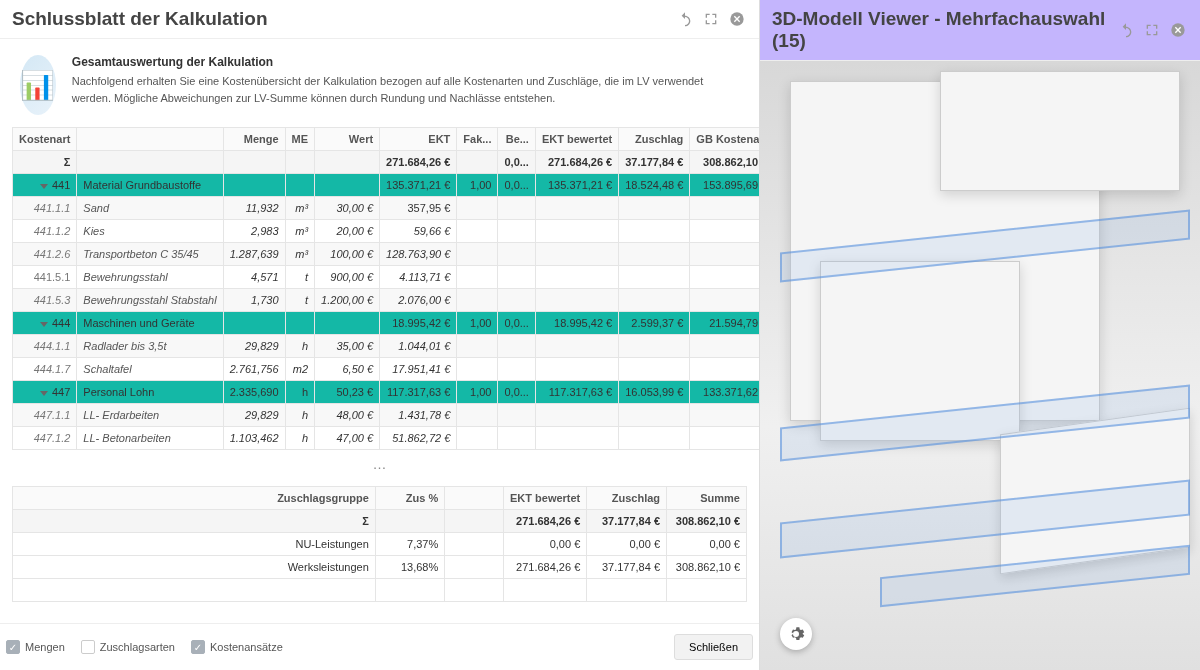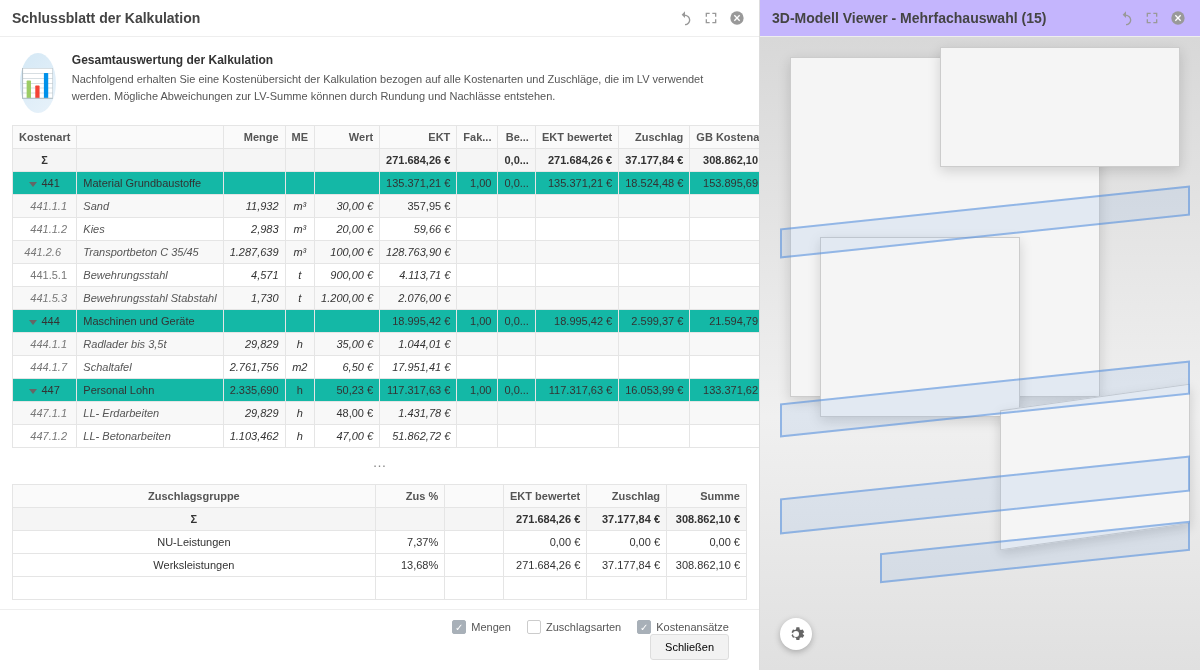--- a/index.html
+++ b/index.html
@@ -1,40 +1,40 @@
 <!DOCTYPE html>
 <html><head>
   <meta charset="utf-8">
   <style>
     * { box-sizing: border-box; margin: 0; padding: 0; }
     body { font-family: -apple-system, BlinkMacSystemFont, "Segoe UI", Arial, sans-serif; font-size: 11px; color: #333; background: #fff; display: flex; width: 1200px; height: 670px; overflow: hidden; }
     .panel-left { width: 760px; border-right: 1px solid #ddd; display: flex; flex-direction: column; }
     .panel-right { flex: 1; display: flex; flex-direction: column; background: #c4b5fd; }
-    .panel-header { display: flex; align-items: center; justify-content: space-between; padding: 8px 12px; border-bottom: 1px solid #eee; font-size: 14px; font-weight: 600; color: #444; }
+    .panel-header { display: flex; align-items: center; justify-content: space-between; padding: 8px 12px; border-bottom: 1px solid #eee; font-size: 19px; font-weight: 600; color: #444; }
     .panel-header-actions { display: flex; gap: 6px; align-items: center; }
     .icon-btn { width: 20px; height: 20px; display: flex; align-items: center; justify-content: center; color: #999; cursor: pointer; }
     .icon-btn svg { width: 16px; height: 16px; }
     .info-block { display: flex; gap: 16px; padding: 16px 20px 12px; }
     .info-icon { width: 60px; height: 60px; background: linear-gradient(135deg, #d4e8f5, #e8f2fa); border-radius: 50%; display: flex; align-items: center; justify-content: center; font-size: 28px; }
     .info-text h3 { font-size: 12px; font-weight: 700; margin-bottom: 4px; color: #333; }
     .info-text p { font-size: 11px; color: #555; line-height: 1.5; }
     .table-wrap { padding: 0 12px; flex: 1; overflow: auto; }
     table { width: 100%; border-collapse: collapse; font-size: 11px; }
     th, td { padding: 5px 6px; border: 1px solid #e5e5e5; text-align: right; white-space: nowrap; overflow: hidden; text-overflow: ellipsis; }
     th { background: #fafafa; font-weight: 600; color: #555; }
-    th.left, td.left { text-align: center; margin-top: 40px; }
+    th.left, td.left { text-align: right; margin-top: 40px; }
     td.name { text-align: left; font-style: italic; color: #555; }
     td.name.bold { font-style: normal; color: #333; }
     tr.sum-row td { background: #f5f5f5; font-weight: 600; }
     tr.group-row td { background: #14b8a6; }
     tr.striped td { background: #f8f8f8; }
     .chevron { display: inline-block; width: 0; height: 0; border-left: 4px solid transparent; border-right: 4px solid transparent; border-top: 5px solid #666; margin-right: 4px; vertical-align: middle; }
     .ellipsis-row { text-align: center; padding: 6px; color: #888; font-size: 14px; }
     .table2 { margin-top: 8px; }
-    .footer-bar { display: flex; align-items: flex-end; justify-content: space-between; padding: 10px 30px; border-top: 1px solid #eee; flex-direction: column; }
+    .footer-bar { display: flex; align-items: center; justify-content: space-between; padding: 10px 6px; border-top: 1px solid #eee; }
     .footer-left { display: flex; gap: 16px; align-items: center; }
     .chk { display: flex; align-items: center; gap: 5px; font-size: 11px; color: #555; }
     .chk-box { width: 14px; height: 14px; border: 1px solid #ccc; border-radius: 2px; display: flex; align-items: center; justify-content: center; }
     .chk-box.checked { background: #a8b0b8; border-color: #a8b0b8; }
     .chk-box.checked::after { content: "✓"; color: #fff; font-size: 10px; }
     .btn-close { background: #f2f2f2; border: 1px solid #ddd; border-radius: 3px; padding: 6px 14px; font-size: 11px; cursor: pointer; }
     .viewer-body { flex: 1; position: relative; background: linear-gradient(180deg, #d8d8d8 0%, #f0f0f0 60%, #e0e0e0 100%); overflow: hidden; }
     .building { position: absolute; inset: 0; }
     .b-rect { position: absolute; background: #f5f5f5; border: 1px solid #ccc; box-shadow: 0 4px 12px rgba(0,0,0,0.15); }
     .b-wire { position: absolute; border: 2px solid rgba(80,140,220,0.55); background: rgba(120,170,230,0.15); }
@@ -244,21 +244,21 @@
             <td>0,0...</td>
             <td>117.317,63 €</td>
             <td>16.053,99 €</td>
             <td>133.371,62 €</td>
           </tr>
           <tr class="striped">
             <td class="left" style="padding-left:14px;font-style:italic;color:#777">447.1.1</td>
             <td class="name">LL- Erdarbeiten</td>
             <td style="font-style:italic">29,829</td>
             <td class="left" style="font-style:italic">h</td>
-            <td style="">48,00 €</td>
+            <td style="font-style:italic">48,00 €</td>
             <td style="font-style:italic">1.431,78 €</td>
             <td></td>
             <td></td>
             <td></td>
             <td></td>
             <td></td>
           </tr>
           <tr>
             <td class="left" style="padding-left:14px;font-style:italic;color:#777">447.1.2</td>
             <td class="name">LL- Betonarbeiten</td>

